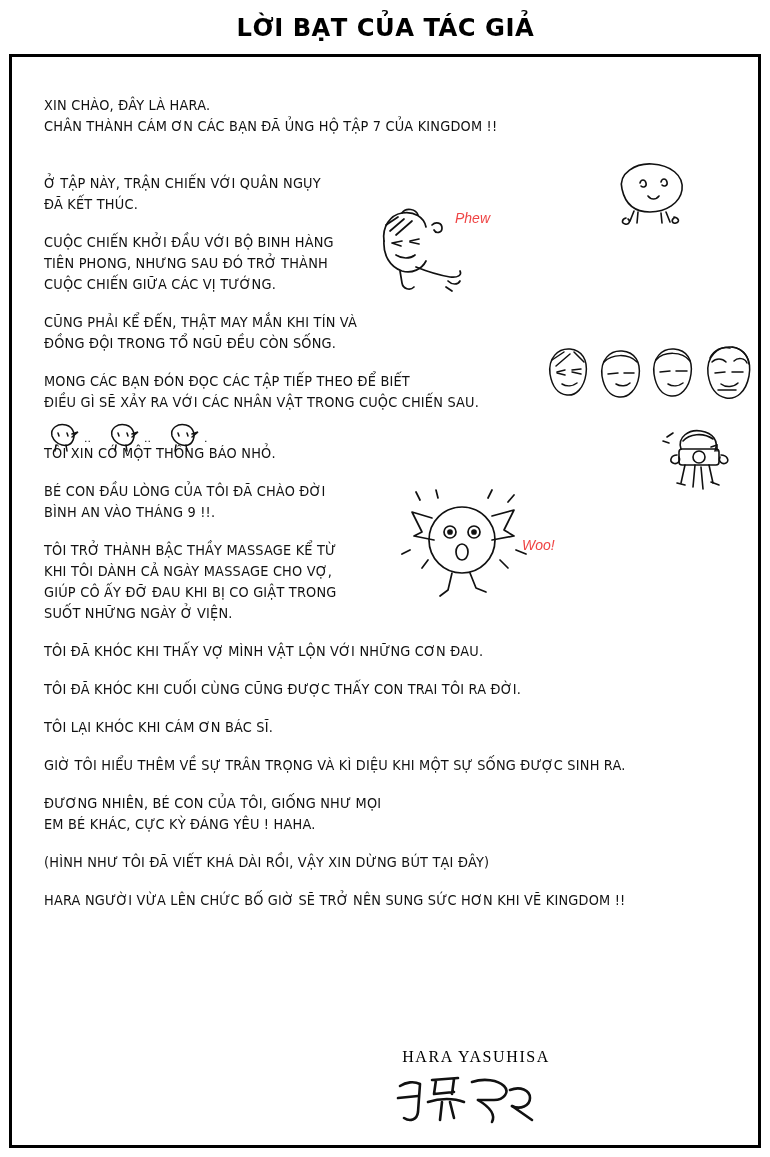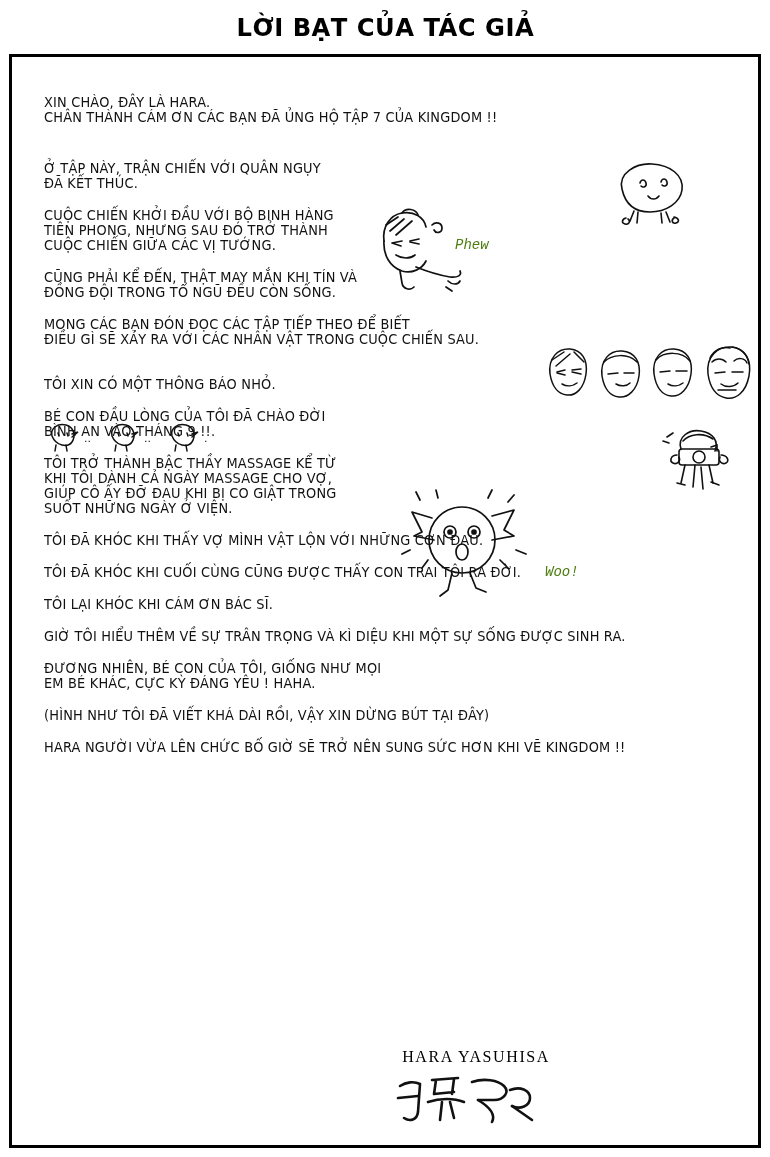--- a/index.html
+++ b/index.html
@@ -52,21 +52,21 @@
     box-sizing: border-box;
   }
   
   .body-text {
     position: absolute;
     left: 44px;
     top: 95px;
     width: 640px;
     font-family: "DejaVu Sans", sans-serif;
     font-size: 13.2px;
-    line-height: 15px;
+    line-height: 21px;
     letter-spacing: 0.2px;
     text-transform: uppercase;
     color: #111;
   }
   .para {
     margin: 0 0 17px 0;
     white-space: pre-line;
     transform: scaleX(0.98);
     transform-origin: left center;
   }
@@ -86,25 +86,24 @@
   .sign-mark {
     position: absolute;
     right: 86px;
     top: 1072px;
     width: 150px;
     height: 56px;
   }
   
   .hand-label {
     position: absolute;
-    font-family: Liberation Mono, monospace;
+    font-family: Liberation Sans, sans-serif;
     font-style: italic;
     font-size: 14px;
-    color: #4d7c0f;
-    margin-top: 27px;
+    color: #ef4444;
   }
   .sketch { position: absolute; }
   .sketch svg { display: block; }
 </style>
 </head>
 <body>
 
 <div class="page">
 
   <div class="title-wrap">
@@ -216,21 +215,21 @@
       <circle cx="82" cy="44" r="2" fill="#111"></circle>
       <ellipse cx="70" cy="64" rx="6" ry="8"></ellipse>
       <path d="M40 30 L20 24 L30 44 L22 48 L42 52"></path>
       <path d="M100 28 L122 22 L112 42 L122 48 L100 52"></path>
       <path d="M60 85 L56 102 L48 108 M78 85 L84 100 L94 104"></path>
       <path d="M28 12 L24 4 M46 10 L44 2 M96 10 L100 2 M116 14 L122 7"></path>
       <path d="M18 62 L10 66 M124 62 L134 66"></path>
       <path d="M36 72 L30 80 M108 72 L116 80"></path>
     </svg>
   </div>
-  <div class="hand-label" style="left:545px; top:537px;">Woo!</div>
+  <div class="hand-label" style="left:522px; top:537px;">Woo!</div>
 
   <div class="body-text">
     <p class="para gap-xl">XIN CHÀO, ĐÂY LÀ HARA.
 CHÂN THÀNH CÁM ƠN CÁC BẠN ĐÃ ỦNG HỘ TẬP 7 CỦA KINGDOM !!</p>
     <p class="para">Ở TẬP NÀY, TRẬN CHIẾN VỚI QUÂN NGỤY
 ĐÃ KẾT THÚC.</p>
     <p class="para">CUỘC CHIẾN KHỞI ĐẦU VỚI BỘ BINH HÀNG
 TIÊN PHONG, NHƯNG SAU ĐÓ TRỞ THÀNH
 CUỘC CHIẾN GIỮA CÁC VỊ TƯỚNG.</p>
     <p class="para">CŨNG PHẢI KỂ ĐẾN, THẬT MAY MẮN KHI TÍN VÀ

